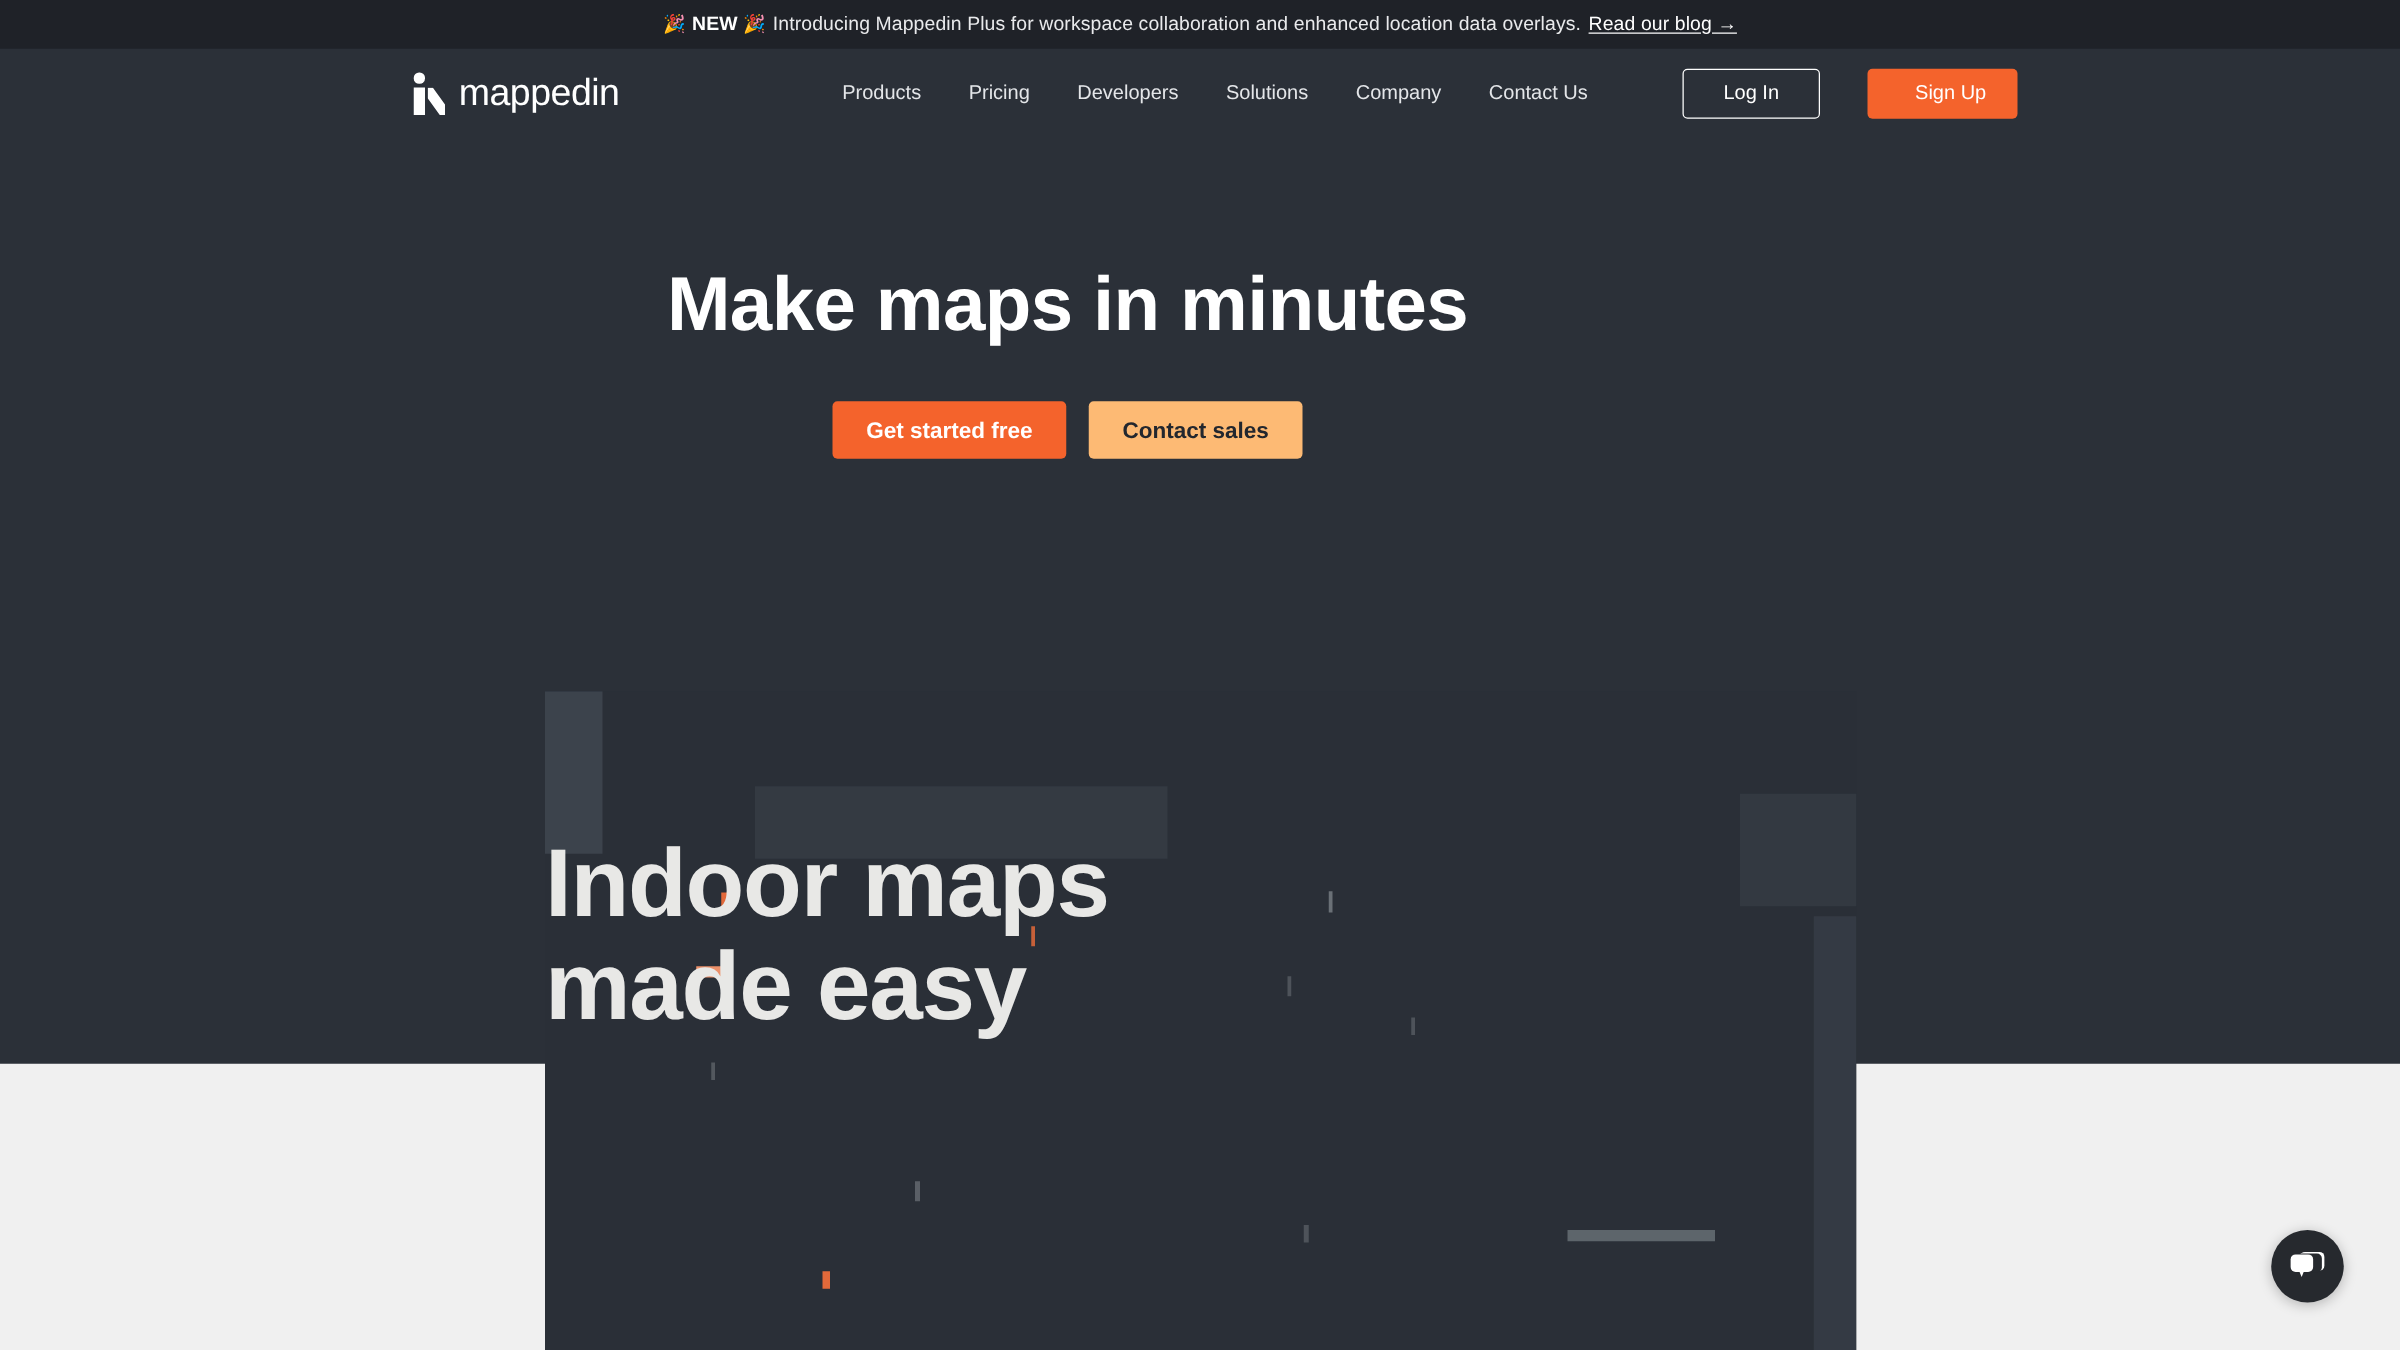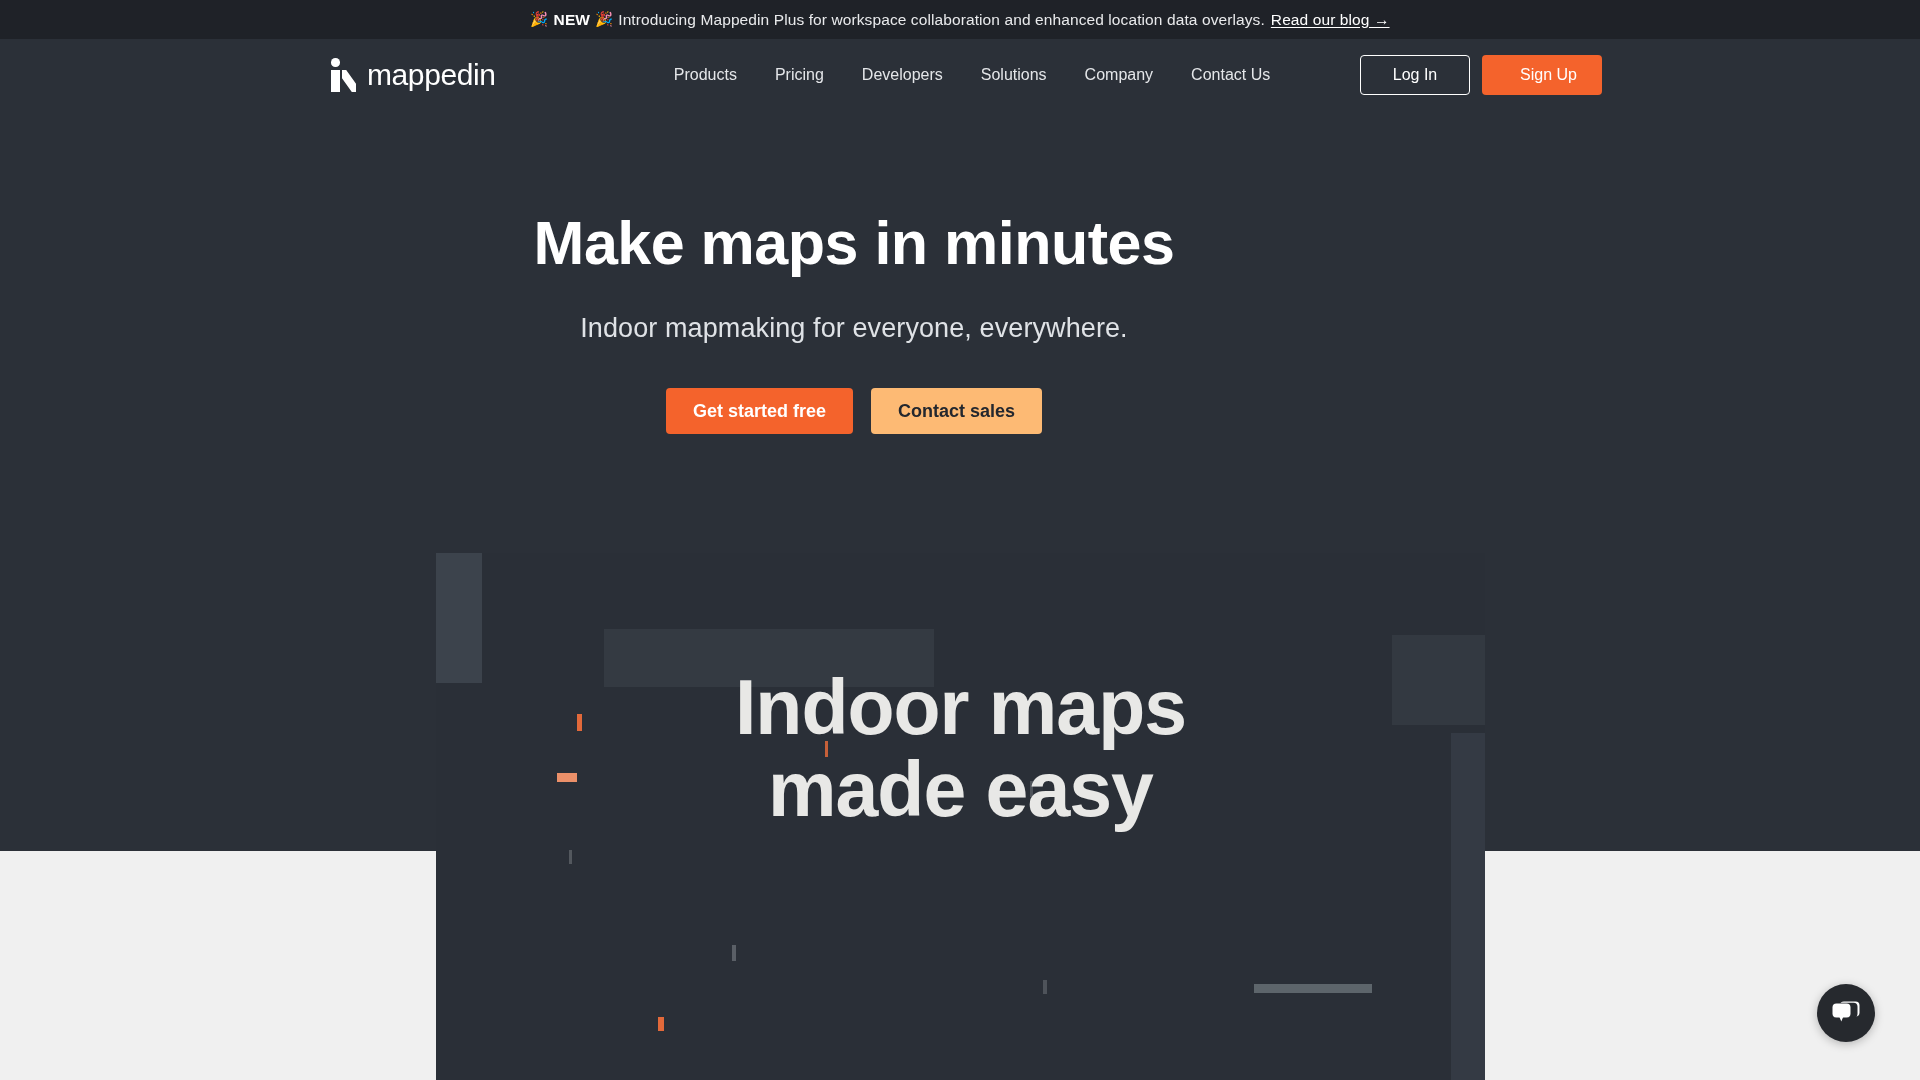--- a/index.html
+++ b/index.html
@@ -75,22 +75,22 @@
     position:absolute; left:50%; top:50%;
     transform:translate(-50%,-50%);
     display:flex; align-items:flex-start; gap:0;
   }
   .nav-item {
     font-size:16px; color:#e4e6e9;
     padding:8px 19px; cursor:pointer; white-space:nowrap;
   }
 
   .header-actions {
-    position:absolute; right:330px; top:50%; transform:translateY(-50%);
-    display:flex; align-items:center; gap:12px;
+    position:absolute; right:318px; top:50%; transform:translateY(-50%);
+    display:flex; align-items:center; gap:38px;
   }
   .btn-login {
     width:110px; height:40px;
     border:1.5px solid #ffffff; border-radius:4px;
     background:transparent; color:#ffffff;
     font-size:16px; font-family:inherit; cursor:pointer;
     display:flex; align-items:center; justify-content:center;
   }
   .btn-signup {
     width:120px; height:40px;
@@ -141,21 +141,20 @@
   .video-panel {
     position:absolute; left:436px; top:553px;
     width:1049px; height:527px;
     background:#2a2f37;
     overflow:hidden; z-index:10;
   }
   .video-inner { position:absolute; inset:0; }
 
   .video-title {
     position:absolute; left:0; right:0; top:113px;
-    text-align:center;
     font-size:77px; font-weight:bold; color:#e8e8e6;
     line-height:1.07; letter-spacing:-1px;
   }
 
   .marker { position:absolute; }
   .m-orange { background:#e2693a; }
   .m-orange-l { background:#eb9069; }
   .m-gray { background:#7b8186; }
   .m-gray-d { background:#5d656b; }
   .m-gray-f { background:#3c434c; }
@@ -206,21 +205,20 @@
     </nav>
 
     <div class="header-actions">
       <button class="btn-login">Log In</button>
       <button class="btn-signup">Sign Up</button>
     </div>
   </div>
 
   <div class="hero">
     <h1 class="hero-title">Make maps in minutes</h1>
-    <p class="hero-sub">Indoor mapmaking for everyone, everywhere.</p>
     <div class="hero-ctas">
       <button class="btn-primary">Get started free</button>
       <button class="btn-secondary">Contact sales</button>
     </div>
   </div>
 
   <div class="light-section"></div>
 
   <div class="video-panel">
     <div class="video-inner">

